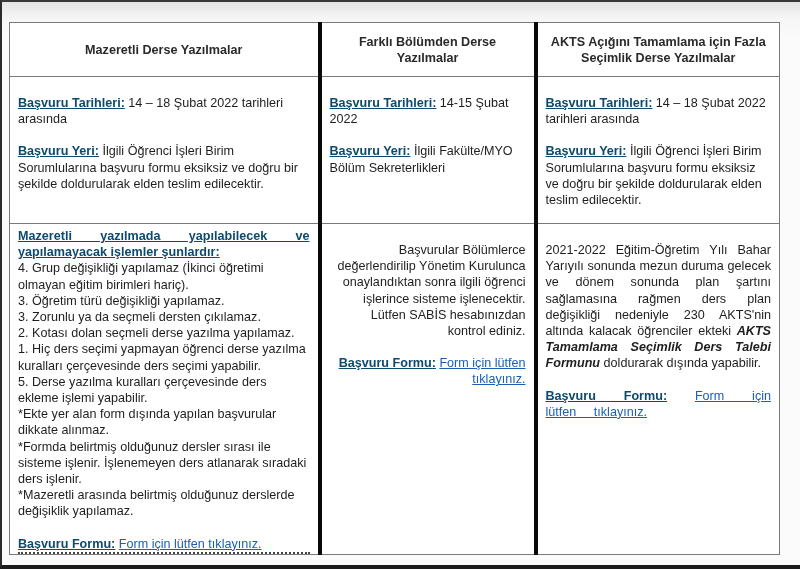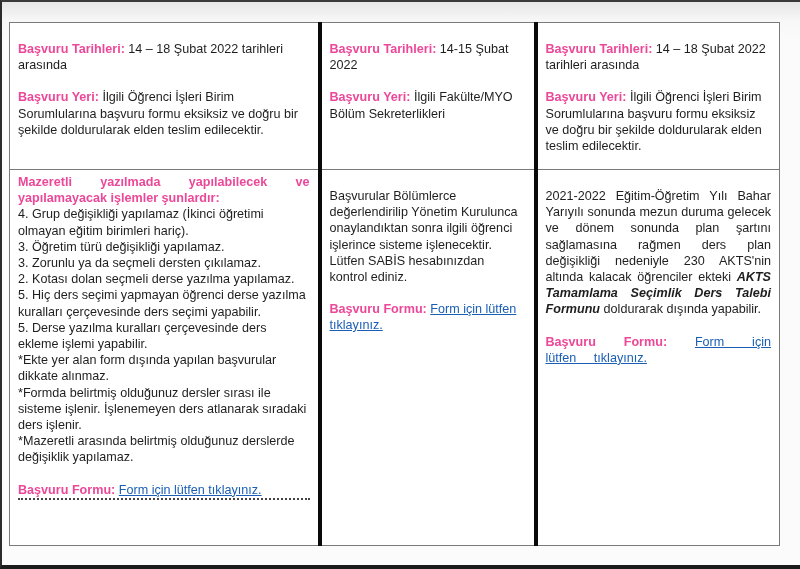--- a/index.html
+++ b/index.html
@@ -31,43 +31,48 @@
     color:#1e1e1e;
   }
   .doc-table td.c2, .doc-table td.c3 { border-left:4px solid #0a0a0a; }
   .doc-table tr.hdr td {
     text-align:center; vertical-align:middle;
     font-weight:bold; font-size:12.6px; line-height:16px; color:#2a2a2a;
     height:53px;
   }
   .doc-table tr.info td { height:128px; padding-top:18px; }
   .doc-table tr.rules td { padding-top:4px; }
-  .lbl { font-weight:bold; color:#ec4899; }
+  .lbl { font-weight:bold; color:#0c4a6e;text-decoration:underline; }
   .gap { height:16px; }
   .just { text-align:justify; }
   .last-left { text-align-last:justify; }
   a.link { color:#1a5fb4; text-decoration:underline; }
   .em-bi { font-weight:bold; font-style:italic; }
   .dotline { border-bottom:2px dotted #444; }
   .col3-rules { padding-top:18px !important; }
-  .col2-rules { padding-top:18px !important; }
+  .col2-rules { padding-top:18px !important;text-align:right; }
   .form-line-wide { word-spacing:14px; }
 </style>
 </head>
 <body>
 
 <div class="frame"></div>
 
 <table class="doc-table">
   <colgroup>
     <col style="width:310px">
     <col style="width:216px">
     <col style="width:244px">
   </colgroup>
   <tbody>
+      <tr class="hdr">
+    <td class="c1">Mazeretli Derse Yazılmalar</td>
+    <td class="c2">Farklı Bölümden Derse Yazılmalar</td>
+    <td class="c3">AKTS Açığını Tamamlama için Fazla Seçimlik Derse Yazılmalar</td>
+  </tr>
 
   <tr class="info">
     <td class="c1">
       <div><span class="lbl">Başvuru Tarihleri:</span><span> 14 – 18 Şubat 2022 tarihleri arasında</span></div>
       <div class="gap"></div>
       <div><span class="lbl">Başvuru Yeri:</span><span> İlgili Öğrenci İşleri Birim Sorumlularına başvuru formu eksiksiz ve doğru bir şekilde doldurularak elden teslim edilecektir.</span></div>
     </td>
     <td class="c2">
       <div><span class="lbl">Başvuru Tarihleri:</span><span> 14-15 Şubat 2022</span></div>
       <div class="gap"></div>
@@ -81,21 +86,21 @@
   </tr>
 
   <tr class="rules">
     <td class="c1">
       <div class="lbl last-left">Mazeretli yazılmada yapılabilecek ve</div>
       <div class="lbl">yapılamayacak işlemler şunlardır:</div>
       <div>4. Grup değişikliği yapılamaz (İkinci öğretimi olmayan eğitim birimleri hariç).</div>
       <div>3. Öğretim türü değişikliği yapılamaz.</div>
       <div>3. Zorunlu ya da seçmeli dersten çıkılamaz.</div>
       <div>2. Kotası dolan seçmeli derse yazılma yapılamaz.</div>
-      <div>5. Hiç ders seçimi yapmayan öğrenci derse yazılma kuralları çerçevesinde ders seçimi yapabilir.</div>
+      <div>1. Hiç ders seçimi yapmayan öğrenci derse yazılma kuralları çerçevesinde ders seçimi yapabilir.</div>
       <div>5. Derse yazılma kuralları çerçevesinde ders ekleme işlemi yapabilir.</div>
       <div>*Ekte yer alan form dışında yapılan başvurular dikkate alınmaz.</div>
       <div>*Formda belirtmiş olduğunuz dersler sırası ile sisteme işlenir. İşlenemeyen ders atlanarak sıradaki ders işlenir.</div>
       <div>*Mazeretli arasında belirtmiş olduğunuz derslerde değişiklik yapılamaz.</div>
       <div class="gap"></div>
       <div class="dotline"><span class="lbl">Başvuru Formu:</span> <a class="link" href="#">Form için lütfen tıklayınız.</a></div>
     </td>
     <td class="c2 col2-rules">
       <div>Başvurular Bölümlerce değerlendirilip Yönetim Kurulunca onaylandıktan sonra ilgili öğrenci işlerince sisteme işlenecektir. Lütfen SABİS hesabınızdan kontrol ediniz.</div>
       <div class="gap"></div>

